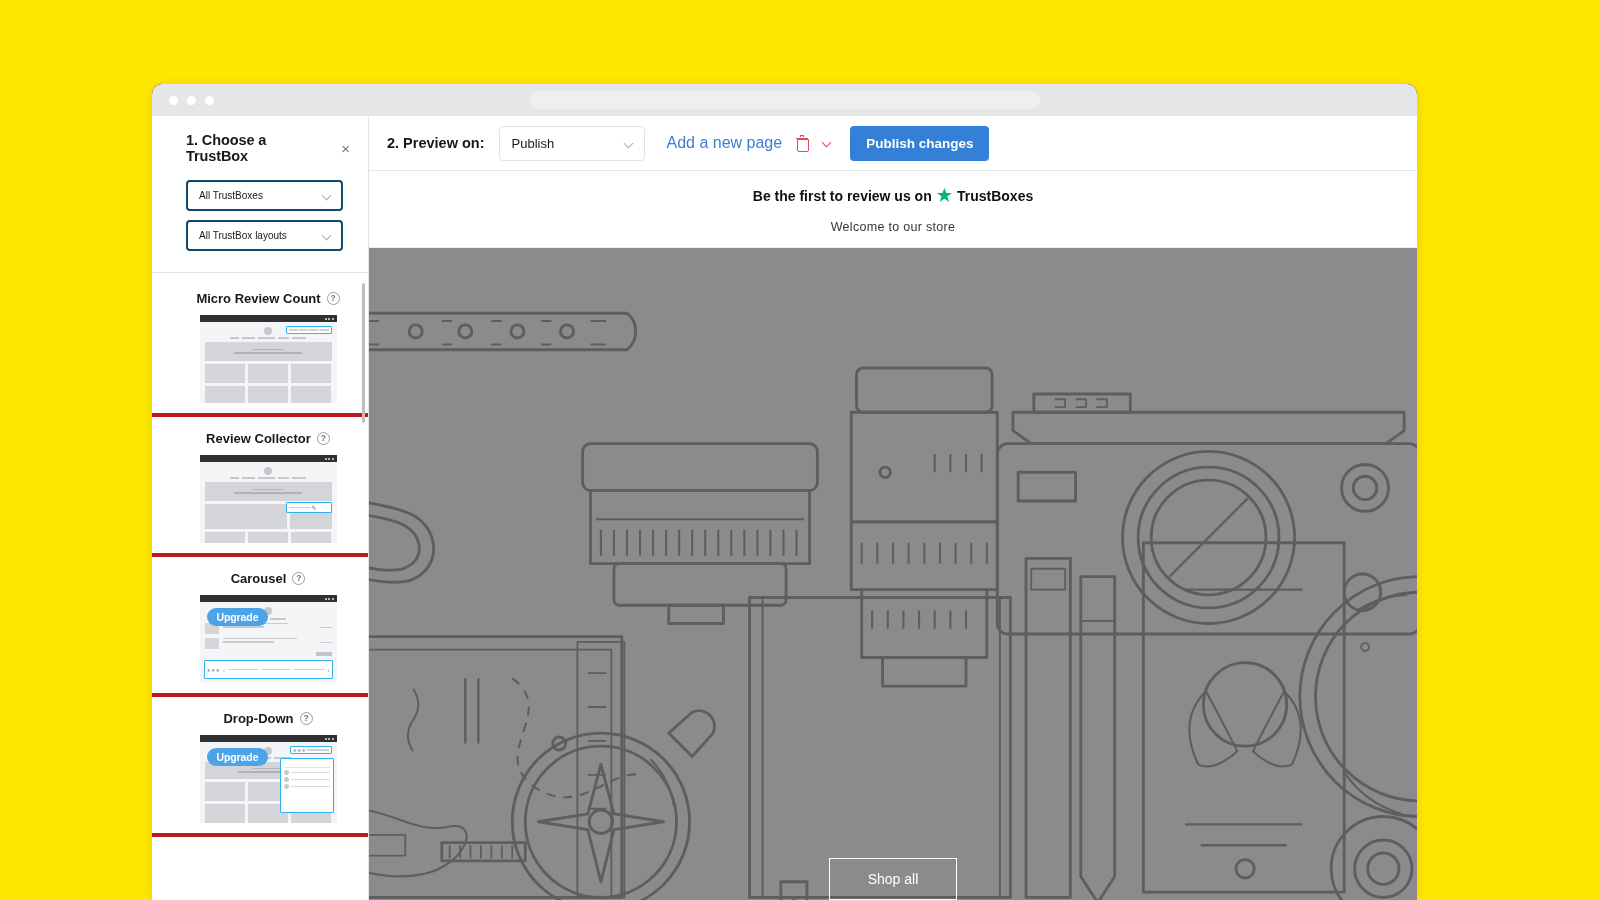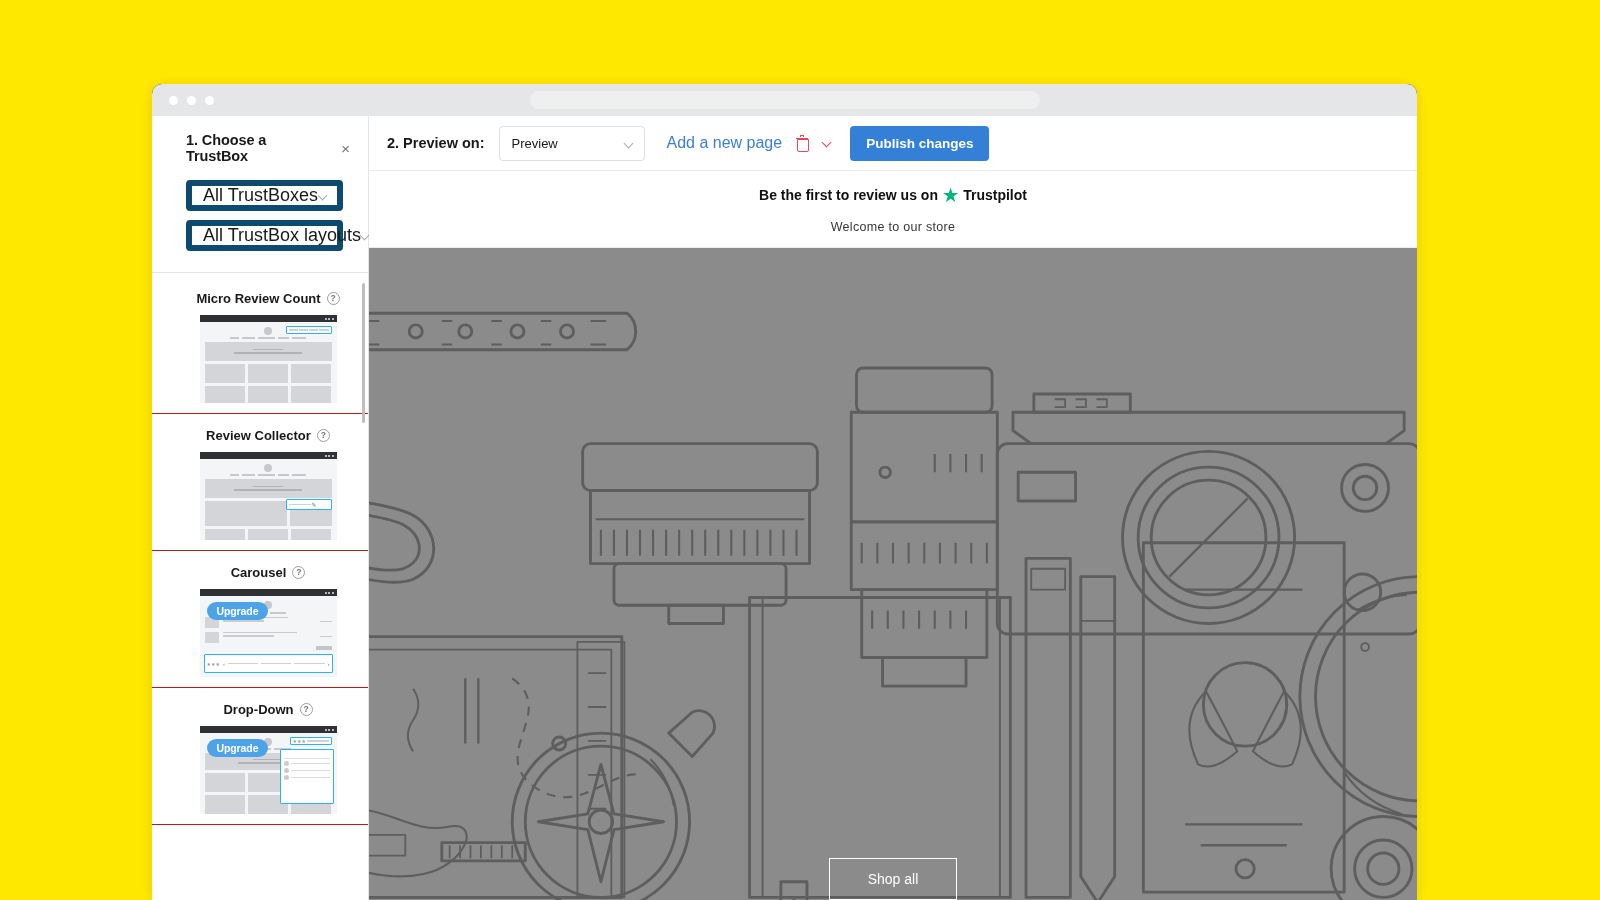--- a/index.html
+++ b/index.html
@@ -51,42 +51,42 @@
     font-size: 14.5px; font-weight: 700; color: #191919;
     letter-spacing: -0.1px;
   }
   .sb-close {
     margin-left: 9px; font-size: 15px; color: #757575;
     line-height: 1; cursor: pointer;
   }
   .sb-filters { padding: 16px 18px 0 34px; }
   .select-box {
     width: 157px; height: 31px;
-    border: 6px solid #0c4a6e; border-radius: 4px;
+    border: 2px solid #0c4a6e; border-radius: 4px;
     display: flex; align-items: center;
     padding: 0 9px 0 11px;
-    font-size: 18px; color: #191919;
+    font-size: 10px; color: #191919;
     margin-bottom: 9px; background: #fff;
     cursor: pointer;
   }
   .select-box .lbl { flex: 1; white-space: nowrap; }
   .chev { width: 9px; height: 9px; position: relative; flex: none; }
   .chev::after {
     content: ""; position: absolute; left: 0; top: 1px;
     width: 6px; height: 6px;
     border-right: 1.4px solid #a9abae;
     border-bottom: 1.4px solid #a9abae;
     transform: rotate(45deg);
   }
   .sb-divider { border-top: 1px solid #e3e4e6; margin-top: 12px; }
 
   .sb-list { flex: 1; overflow: hidden; position: relative; padding-top: 4px; }
   .tb-card {
     padding: 14px 18px 10px 34px;
-    border-bottom: 1px solid #b91c1c;
+    border-bottom: 4px solid #b91c1c;
   }
   .tb-head {
     display: flex; align-items: center; justify-content: center;
     gap: 6px; margin-bottom: 9px;
   }
   .tb-name { font-size: 13px; font-weight: 700; color: #191919; }
   .help-icon {
     width: 13px; height: 13px; border-radius: 50%;
     border: 1.2px solid #9a9ca0; color: #6f7175;
     font-size: 8.5px; line-height: 11px; text-align: center;
@@ -190,21 +190,21 @@
   }
 
   
   .store { flex: 1; display: flex; flex-direction: column; min-height: 0; }
   .announce {
     border-bottom: 1px solid #ececec;
     padding: 16px 0 13px; text-align: center; flex: none;
   }
   .tp-line {
     font-size: 14px; font-weight: 700; color: #101010;
-    display: flex; justify-content: center; gap: 5px;
+    display: flex; align-items: center; justify-content: center; gap: 5px;
   }
   .tp-star { color: #00b67a; font-size: 17px; line-height: 1; }
   .tp-word { font-weight: 700; }
   .welcome {
     margin-top: 16px; font-size: 12.5px; color: #363636;
     letter-spacing: 0.3px;
   }
   .storenav {
     height: 66px; border-bottom: 1px solid #ececec;
     display: flex; align-items: center; padding: 0 40px 0 32px;
@@ -473,42 +473,42 @@
         <div class="sb-scroll"></div>
       </div>
     </div>
 
     <div class="right">
 
       <div class="toolbar">
         <span class="tb-step">2. Preview on:</span>
 
         <div class="preview-select">
-          <span class="lbl">Preview</span>
+          <span class="lbl">Publish</span>
           <span class="chev"></span>
         </div>
 
         <span class="addpage-link">
           <span>Add a new page</span>
         </span>
         <span class="trash-icon">
           <span class="trash-lid"></span>
         </span>
         <span class="chev-red"></span>
 
         <button class="publish-btn">Publish changes</button>
       </div>
 
       <div class="store">
 
         <div class="announce">
           <div class="tp-line">
             <span>Be the first to review us on</span>
             <span class="tp-star">★</span>
-            <span class="tp-word">Trustpilot</span>
+            <span class="tp-word">TrustBoxes</span>
           </div>
           <div class="welcome">Welcome to our store</div>
         </div>
 
 
         <div class="hero">
           <svg class="art" viewBox="0 0 1048 500" preserveAspectRatio="xMidYMid slice">
             <g fill="none" stroke="#5e5e5e" stroke-width="2.2" stroke-linejoin="round">
 
               <circle cx="48" cy="62" r="42"></circle>

